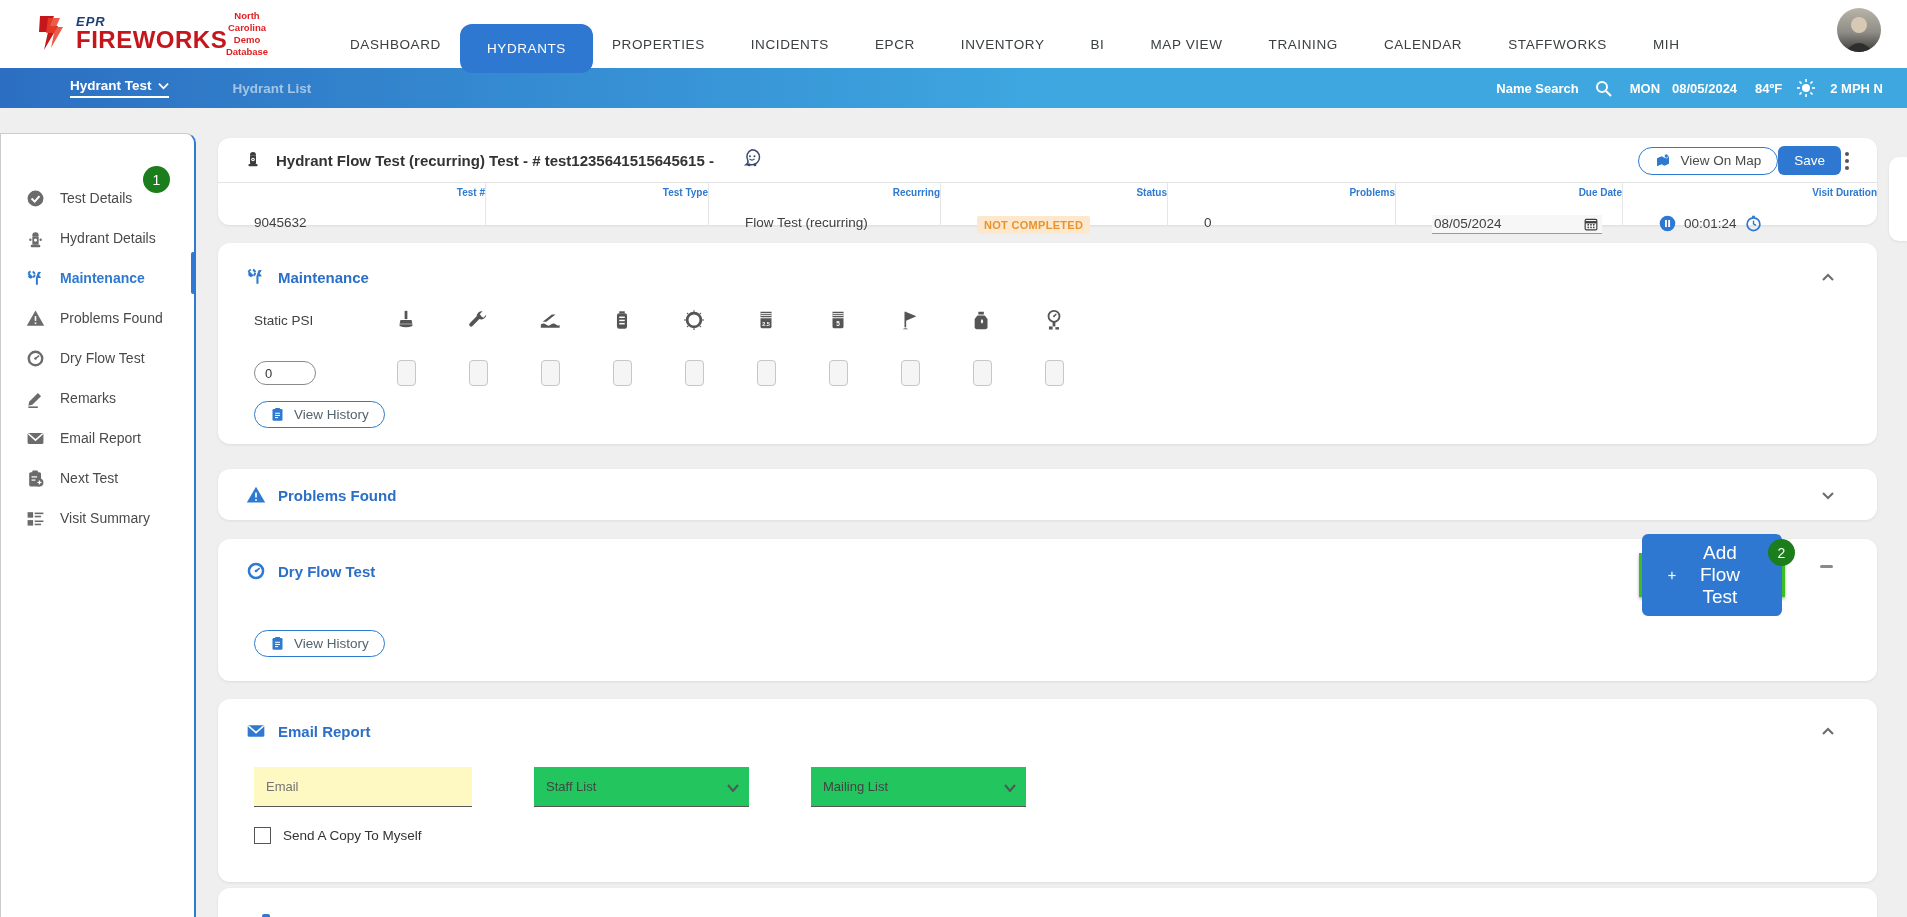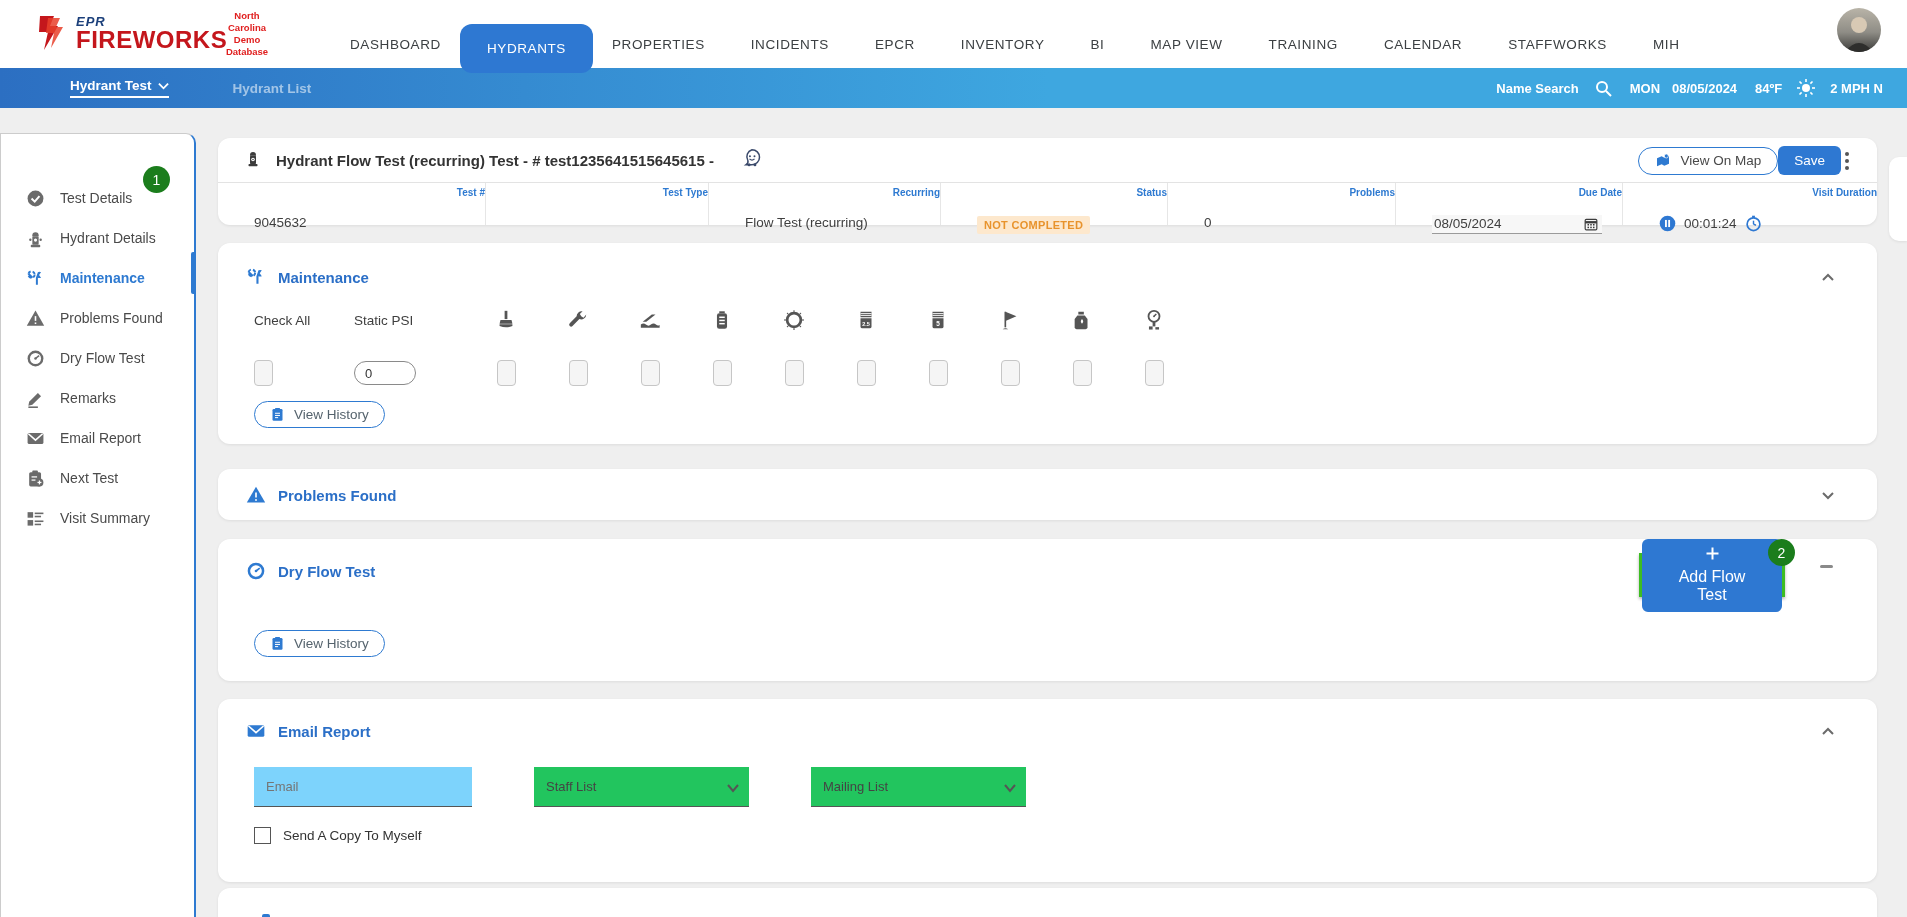--- a/index.html
+++ b/index.html
@@ -105,31 +105,31 @@
   .card-prob { top:469px; height:51px; }
   .card-prob .section-title { padding:16px 0 0 28px; }
   .card-prob .chev { top:19px; }
 
   
   .card-dry { top:539px; height:142px; }
   .card-dry .section-title { padding:22px 0 0 28px; }
   .green-box-btn { position:absolute; right:92px; top:14px; width:146px; height:44px;
     border:3px solid #3dbd22; box-shadow:0 2px 3px rgba(0,0,0,0.3); display:flex; align-items:center; justify-content:center; }
   .btn-add { background:#2e78d2; color:#fff; border:none; border-radius:6px; padding:8px 26px;
-    font-size:16px; cursor:pointer; display:flex; align-items:center; gap:8px;flex-direction:column; }
+    font-size:19px; cursor:pointer; display:flex; align-items:center; gap:8px; }
   .badge-2 { right:82px; top:0px; position:absolute; }
   .minus-ic { position:absolute; right:44px; top:26px; width:13px; height:3px; background:#8a8a8a; border-radius:2px; cursor:pointer; }
   .card-dry .btn-history { bottom:24px; }
 
   
   .card-email { top:699px; height:183px; }
   .card-email .section-title { padding:22px 0 0 28px; }
   .card-email .chev { top:26px; }
   .email-row { display:flex; gap:62px; margin:26px 0 0 36px; }
-  .field { height:40px; background:#7dd3fc; border:none; border-bottom:1px solid #555;
+  .field { height:40px; background:#fef9c3; border:none; border-bottom:1px solid #555;
     font-size:13px; color:#444; padding:0 12px; font-family:"Liberation Sans",sans-serif; }
   .f-email { width:218px; }
   .selwrap { position:relative; }
   .f-select { width:215px; display:flex; align-items:center; background:#22c55e; border-bottom:1px solid #555;
     height:40px; padding:0 12px; font-size:13px; color:#444; cursor:pointer; }
   .selwrap svg { position:absolute; right:10px; top:16px; width:12px; height:10px; stroke:#555; stroke-width:2; fill:none; }
   .copy-row { display:flex; align-items:center; gap:12px; margin:20px 0 0 36px; }
   .copy-box { width:17px; height:17px; border:1px solid #555; background:#fff; cursor:pointer; }
   .copy-label { font-size:13.5px; color:#333; }
 
@@ -433,26 +433,20 @@
         <path d="M15 4 a4.5 4.5 0 0 1 4 0 l-2.5 3.5 2.5 3.5 a4.5 4.5 0 0 1 -4 0 v9 h-2.5 v-9 Z"></path>
       </svg>
     <span>Maintenance</span>
   </div>
   <div class="chev">
     <svg viewBox="0 0 14 14">
         <polyline points="2,9 7,4 12,9"></polyline>
       </svg>
   </div>
   <div class="maint-grid">
-    <div class="mcol mcol-label">
-      <div class="mcol-head">Check All</div>
-      <div class="mcol-ctrl">
-          <div class="cbx"></div>
-        </div>
-    </div>
     <div class="mcol mcol-psi">
       <div class="mcol-head">Static PSI</div>
       <div class="mcol-ctrl">
           <input class="psi-input" value="0" style="">
         </div>
     </div>
     <div class="mcol">
       <div class="mcol-head">
         <svg viewBox="0 0 24 24">
             <rect x="10.5" y="2" width="3" height="9"></rect>

